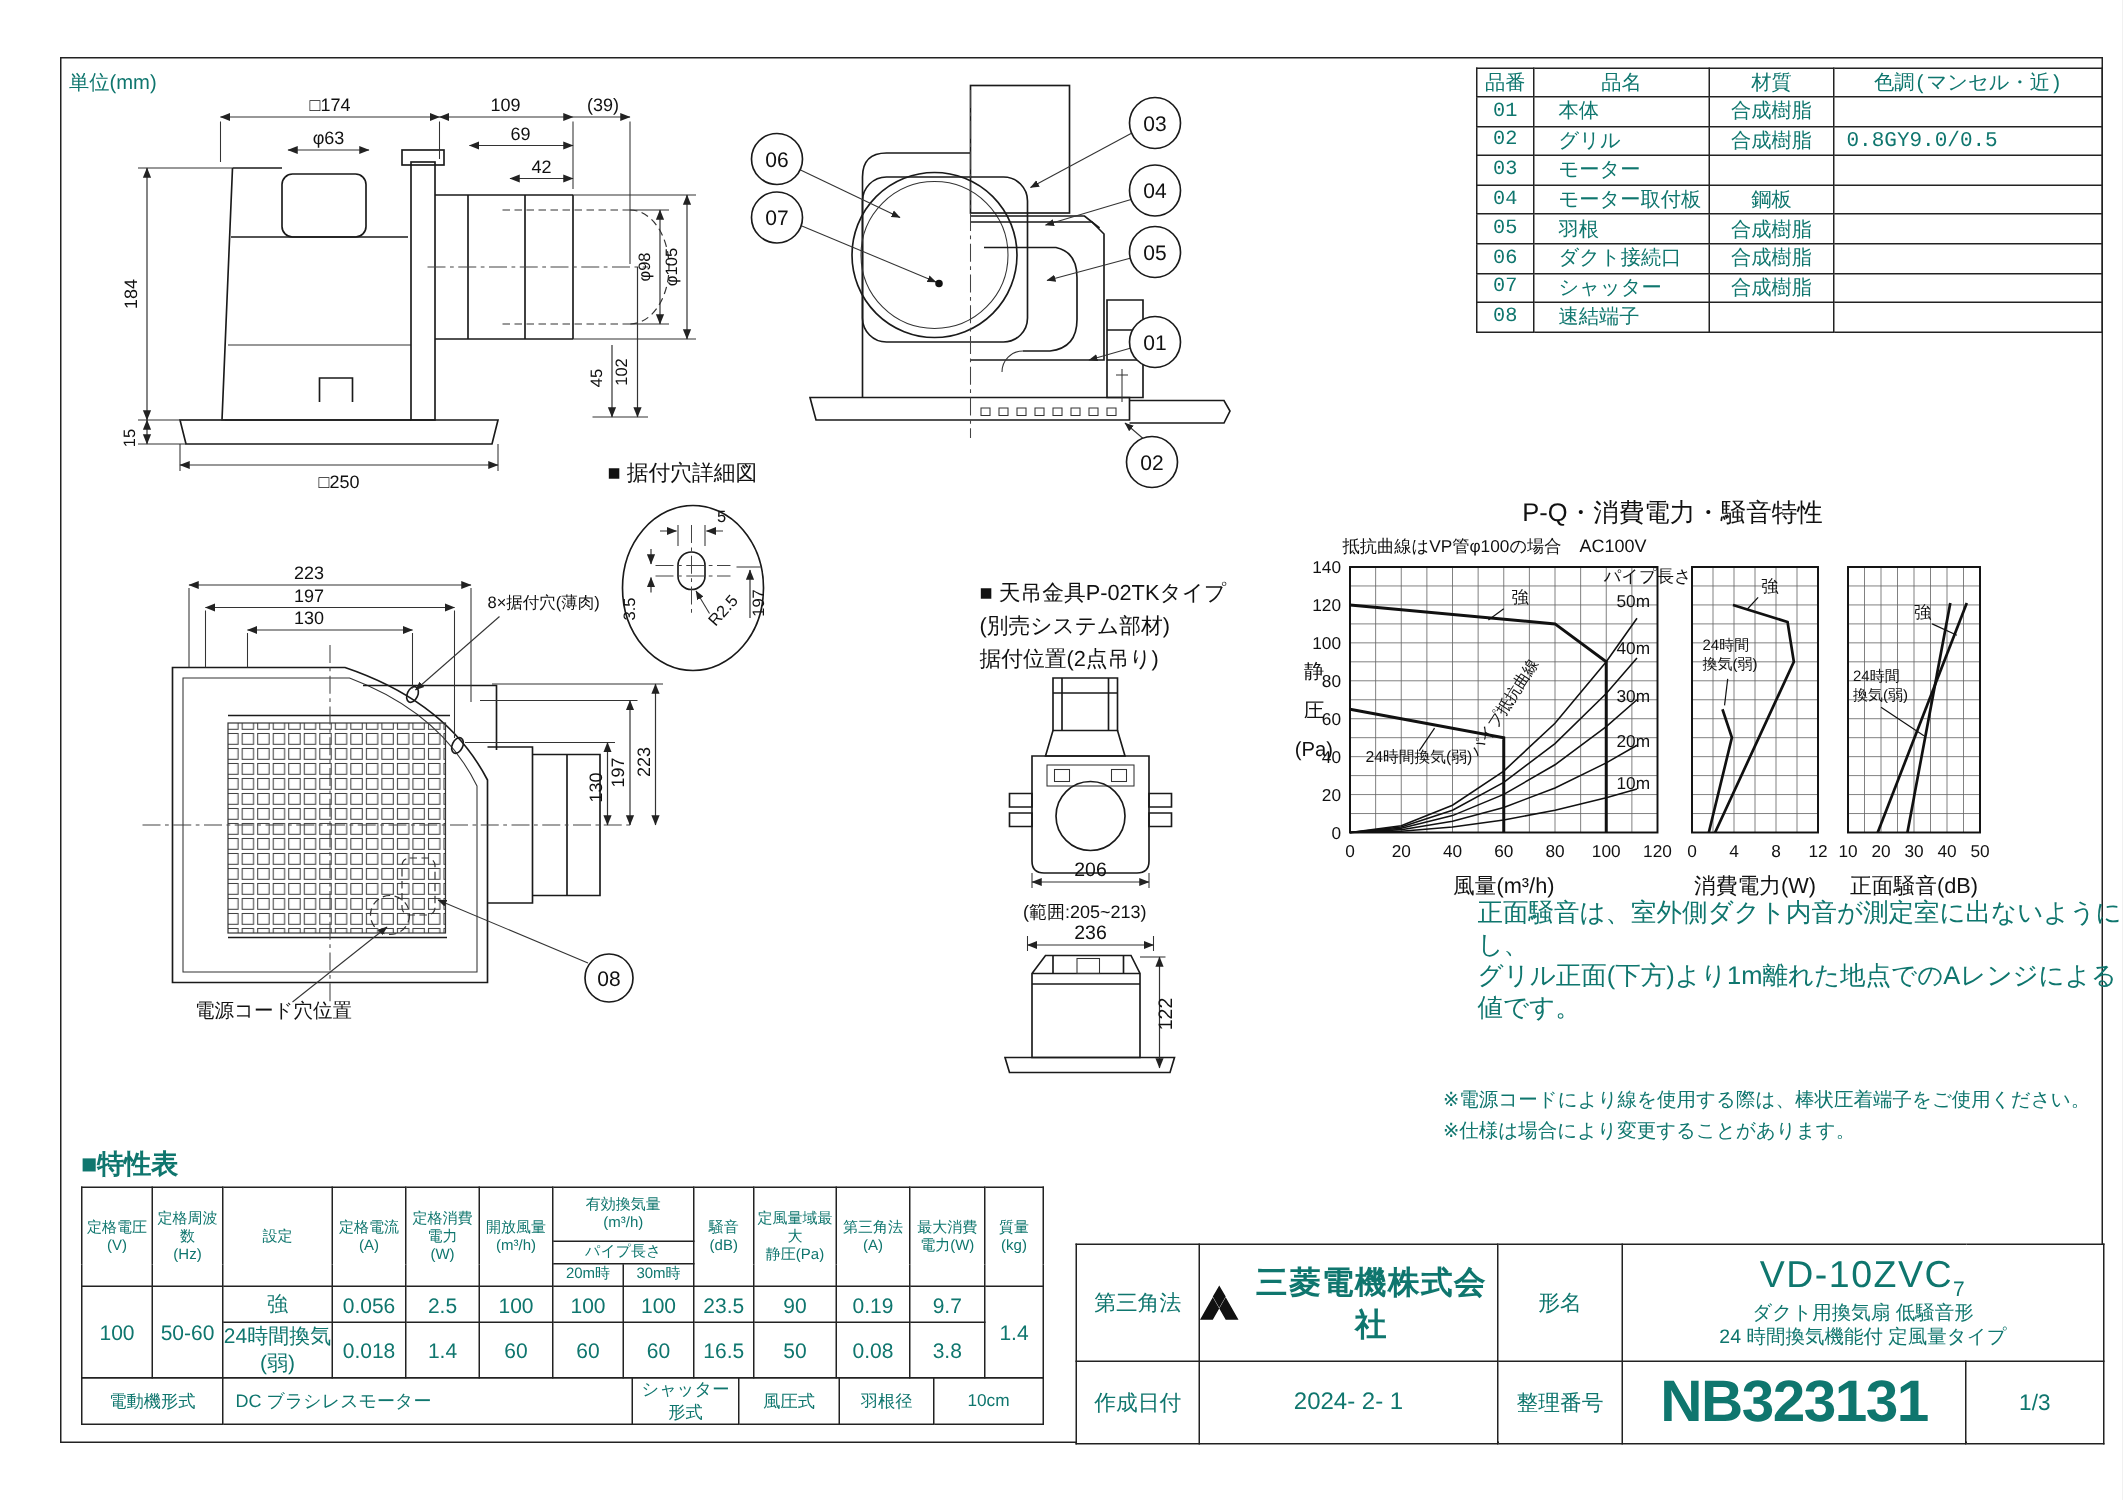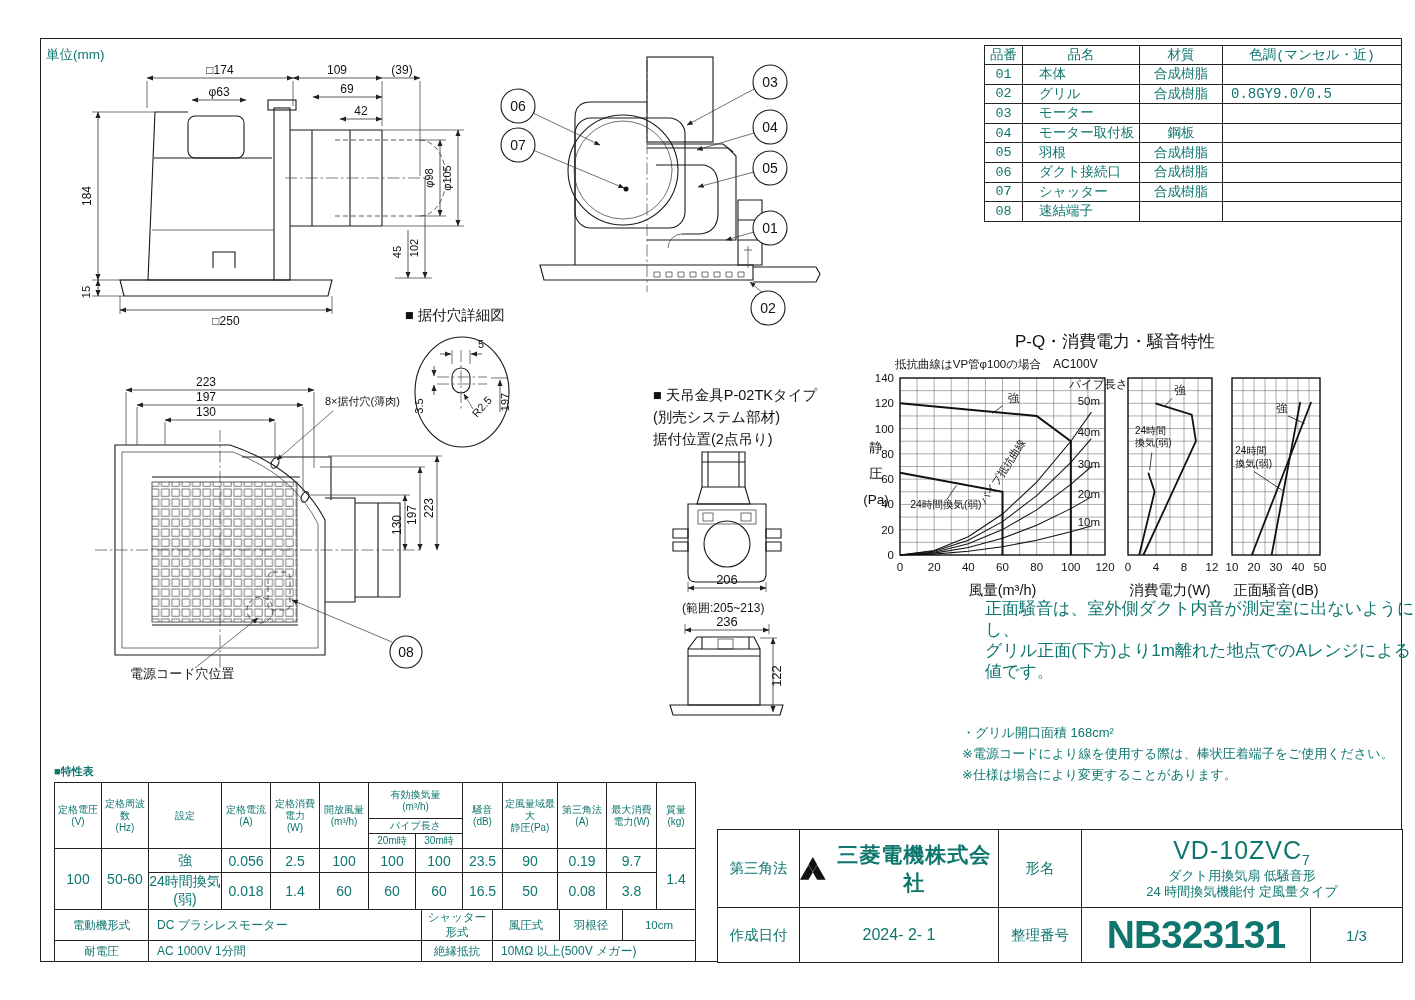--- a/index.html
+++ b/index.html
@@ -20,21 +20,21 @@
   svg .callout{fill:#fff;stroke:#1a1a1a;stroke-width:1.1;}
   svg .cotext{font-size:14px;text-anchor:middle;}
   table{border-collapse:collapse;table-layout:fixed;}
   td,th{border:1px solid #222;padding:0;font-weight:normal;box-sizing:border-box;
         overflow:hidden;text-align:center;vertical-align:middle;}
   .parts-table{position:absolute;left:984px;top:45px;width:417px;font-size:13.5px;font-family:Liberation Mono, monospace;}
   .parts-table td{height:19.6px;}
   .parts-table td:nth-child(2){text-align:left;padding-left:16px;}
   .parts-table td:nth-child(4){text-align:left;padding-left:8px;font-size:14px;}
   .spec-wrap{position:absolute;left:54px;top:764px;width:641px;}
-  .spec-title{font-size:11px;margin:0 0 3px 0;font-weight:bold;}
+  .spec-title{font-size:18px;margin:0 0 3px 0;font-weight:bold;}
   .spec-table{width:641px;}
   .spec-table th{font-size:10px;line-height:1.2;white-space:pre-line;}
   .spec-table td{font-size:14px;height:24px;}
   .spec-bottom{width:641px;margin-top:-1px;}
   .spec-bottom td{font-size:11.5px;height:21px;}
   .spec-bottom .lv{text-align:left;padding-left:8px;font-size:12px;}
   .spec-note{font-size:12.5px;margin-top:3px;}
   .small-set{font-size:9px;}
   .titleblock{position:absolute;left:717px;top:829px;width:685px;height:133px;}
   .titleblock td{background:#fff;}
@@ -467,21 +467,20 @@
         <line x1="404" y1="141.55714285714288" x2="432.6" y2="160.52142857142857" stroke="#111" stroke-width="0.8"></line>
         <text x="426" y="265" text-anchor="middle" font-size="14.5">正面騒音(dB)</text>
       </g>
     </svg>
   <div class="chart-note">
     <div>正面騒音は、室外側ダクト内音が測定室に出ないようにし、</div>
     <div>グリル正面(下方)より1m離れた地点でのAレンジによる値です。</div>
   </div>
 
   <div class="notes">
-    <div>・グリル開口面積 168cm²</div>
     <div>※電源コードにより線を使用する際は、棒状圧着端子をご使用ください。</div>
     <div>※仕様は場合により変更することがあります。</div>
   </div>
 
   <div class="spec-wrap">
     <div class="spec-title">■特性表</div>
     <table class="spec-table">
       <colgroup>
         <col style="width:47px">
           <col style="width:47px">
@@ -572,36 +571,20 @@
           <tr>
         <td>電動機形式</td>
         <td class="lv">DC ブラシレスモーター</td>
         <td>シャッター形式</td>
         <td>風圧式</td>
         <td>羽根径</td>
         <td>10cm</td>
       </tr>
     </tbody>
       </table>
-    <table class="spec-bottom">
-      <colgroup>
-        <col style="width:94px">
-          <col style="width:273px">
-          <col style="width:71px">
-          <col style="width:203px">
-      </colgroup>
-      <tbody>
-          <tr>
-        <td>耐電圧</td>
-        <td class="lv">AC 1000V 1分間</td>
-        <td>絶縁抵抗</td>
-        <td class="lv">10MΩ 以上(500V メガー)</td>
-      </tr>
-    </tbody>
-      </table>
   </div>
 
   <table class="titleblock">
     <colgroup>
       <col style="width:82px">
         <col style="width:199px">
         <col style="width:83px">
         <col style="width:229px">
         <col style="width:92px">
     </colgroup>

